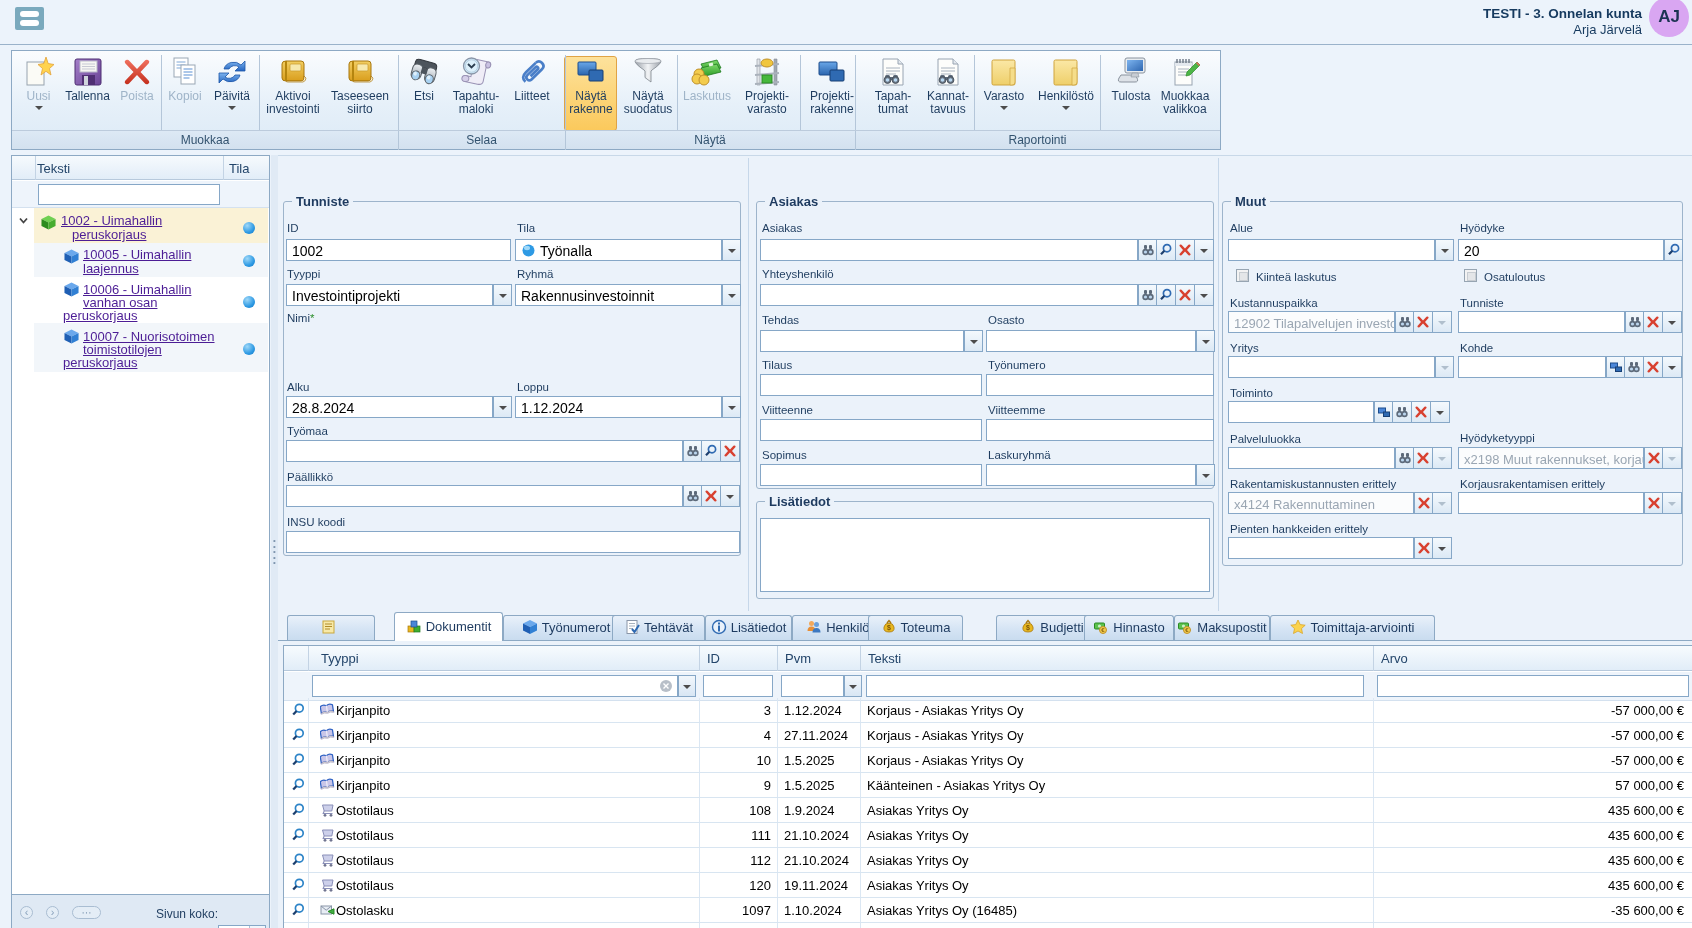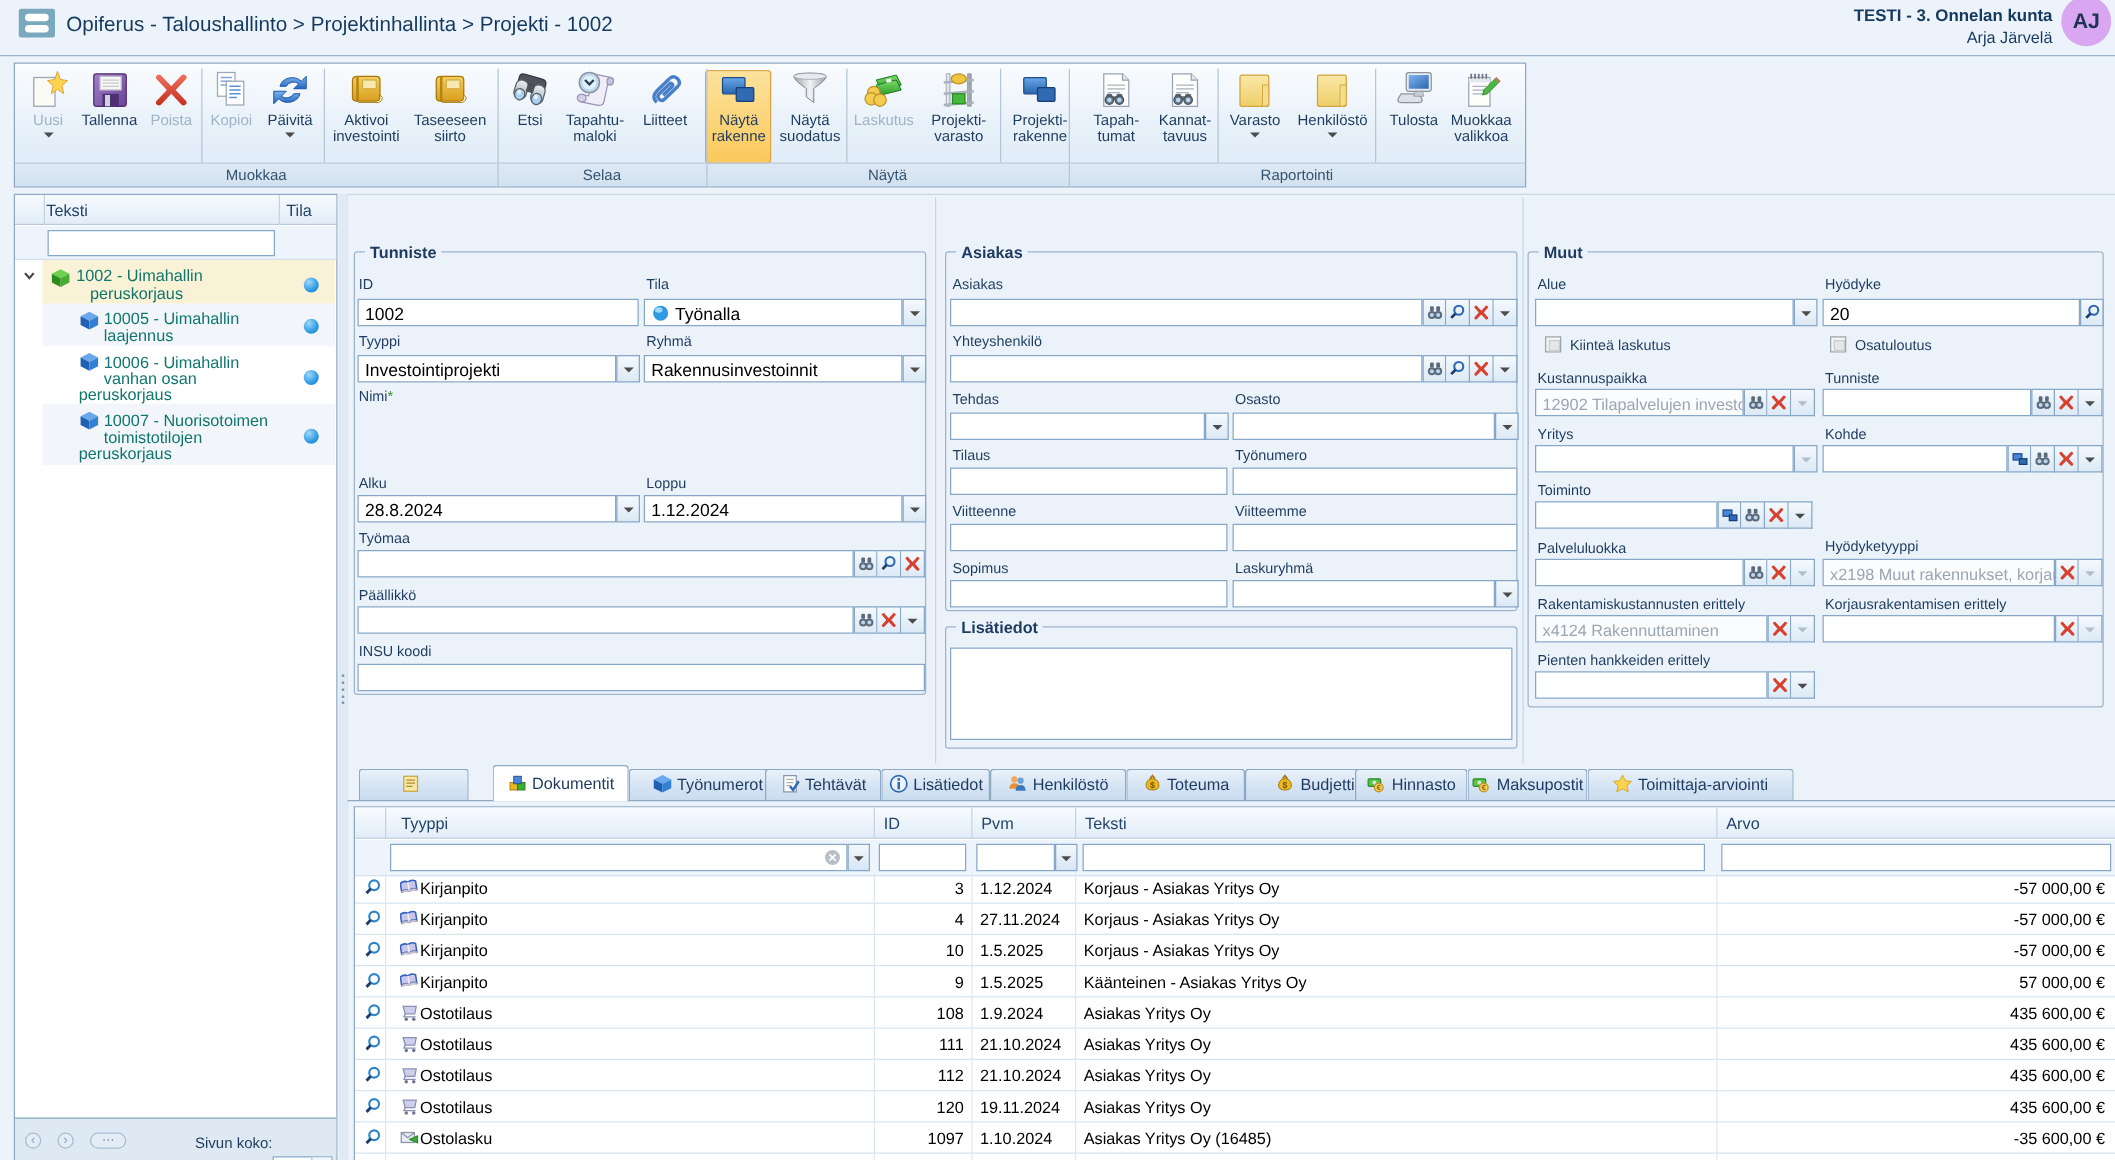--- a/index.html
+++ b/index.html
@@ -32,21 +32,21 @@
 
 
 #lpanel { position:absolute; left:11px; top:155px; width:259px; height:773px; border:1px solid #8da9c4; background:#fff; }
 #lphead { position:absolute; left:0; top:0; width:257px; height:24px; background:linear-gradient(#f6fafd,#e2edf8); border-bottom:1px solid #b7c9dc; }
 #lphead .c1 { position:absolute; left:23px; top:0; width:1px; height:24px; background:#c3d3e4; }
 #lphead .c2 { position:absolute; left:211px; top:0; width:1px; height:24px; background:#c3d3e4; }
 #lphead span { position:absolute; top:5px; font-size:13px; color:#23456a; }
 #lpfilter { position:absolute; left:0; top:25px; width:257px; height:27px; background:#eef4fb; border-bottom:1px solid #d4e1ef; }
 #lpfilter .fi { position:absolute; left:26px; top:3px; width:182px; height:21px; background:#fff; border:1px solid #86a7c7; }
 .trow { position:absolute; left:0; width:257px; font-size:13px; }
-.trow a { color:#0f766e; }
+.trow a { color:#4c1d95; text-decoration:underline; }
 .tdot { position:absolute; left:240px; width:12px; height:12px; border-radius:50%; background:radial-gradient(circle at 35% 30%, #9fd8f8, #2e9ae4 60%, #1377c4); }
 .cube { display:inline-block; width:15px; height:15px; vertical-align:-3px; margin-right:4px; }
 #pgbar { position:absolute; left:0; top:738px; width:257px; height:34px; background:#dfe9f4; border-top:1px solid #8da9c4; }
 .pgc { position:absolute; top:11px; width:13px; height:13px; border:1px solid #a9bdd2; border-radius:50%; color:#8aa3bd; font-size:11px; text-align:center; line-height:11px; background:#e4edf6; }
 #pgpill { position:absolute; left:60px; top:11px; width:29px; height:13px; border:1px solid #a9bdd2; border-radius:8px; color:#7e97b1; font-size:10px; text-align:center; line-height:12px; background:#e4edf6; }
 #sivun { position:absolute; left:144px; top:12px; font-size:12px; color:#1e3c5f; }
 #pgsel { position:absolute; left:206px; top:6px; width:48px; height:22px; background:#fff; border:1px solid #86a7c7; font-size:13px;margin-top:24px; }
 #pgsel span { position:absolute; left:5px; top:3px; }
 #pgsel .arr { position:absolute; right:0; top:0; width:16px; height:20px; background:linear-gradient(#f2f7fc,#d8e6f4); border-left:1px solid #a9bfd6; }
 #pgsel .arr:after { content:""; position:absolute; left:4px; top:8px; border-left:4px solid transparent; border-right:4px solid transparent; border-top:4px solid #4c4c4c; }
@@ -98,21 +98,20 @@
 .grow .pv { position:absolute; left:500px; top:5px; }
 .grow .tx { position:absolute; left:583px; top:5px; }
 .grow .ar { position:absolute; right:8px; top:5px; text-align:right; }
 .gcols .gb { top:52px; height:231px; background:#dbe7f3; }
 .grow .id { width:72px; left:415px; }
 </style>
 </head>
 <body>
 <div id="hdr">
   <div id="logo"></div>
-  <div id="crumb">Opiferus - Taloushallinto &gt; Projektinhallinta &gt; Projekti - 1002</div>
   <div id="hdr-right"><b>TESTI - 3. Onnelan kunta</b><div>Arja Järvelä</div></div>
   <div id="avatar">AJ</div>
 </div>
 
 <div id="tbar">
   <div id="hilite"></div>
   <div class="tsep" style="left:149px"></div>
   <div class="tsep" style="left:247px"></div>
   <div class="gsep" style="left:386px"></div>
   <div class="gsep" style="left:553px"></div>
@@ -817,21 +816,21 @@
           <circle cx="8" cy="8" r="6.5" fill="#eaf2fb" stroke="#2f6ab2" stroke-width="1.4"></circle>
           <rect x="7" y="6.5" width="2" height="6" fill="#2f6ab2"></rect>
           <rect x="7" y="3.5" width="2" height="2" fill="#2f6ab2"></rect>
         </svg></span>Lisätiedot</div>
   <div class="tab" style="left:514px;width:109px"><span class="ti"><svg width="16" height="16" viewBox="0 0 16 16">
           <circle cx="5.5" cy="4.5" r="2.5" fill="#f2a85c"></circle>
           <path d="M1.5 12 Q1.5 7.5 5.5 7.5 Q9.5 7.5 9.5 12 Z" fill="#e88f35"></path>
           <circle cx="10.5" cy="5.5" r="2.5" fill="#6aa0dc"></circle>
           <path d="M6.5 13.5 Q6.5 9 10.5 9 Q14.5 9 14.5 13.5 Z" fill="#3c78c0"></path>
         </svg></span>Henkilöstö</div>
-  <div class="tab" style="left:623px;width:95px"><span class="ti"><svg width="16" height="16" viewBox="0 0 16 16">
+  <div class="tab" style="left:590px;width:95px"><span class="ti"><svg width="16" height="16" viewBox="0 0 16 16">
           <path d="M8 4 Q4 4 3 8 Q2 13 8 13 Q14 13 13 8 Q12 4 8 4 Z" fill="#e8b820" stroke="#a8770e" stroke-width="0.8"></path>
           <path d="M6 4 L8 1.5 L10 4" fill="none" stroke="#a8770e" stroke-width="1.4"></path>
           <text x="8" y="11" font-size="7" text-anchor="middle" fill="#7a5508" font-weight="bold">$</text>
         </svg></span>Toteuma</div>
   <div class="tab" style="left:718px;width:112px"><span class="ti"><svg width="16" height="16" viewBox="0 0 16 16">
           <path d="M8 4 Q4 4 3 8 Q2 13 8 13 Q14 13 13 8 Q12 4 8 4 Z" fill="#e8b820" stroke="#a8770e" stroke-width="0.8"></path>
           <path d="M6 4 L8 1.5 L10 4" fill="none" stroke="#a8770e" stroke-width="1.4"></path>
           <text x="8" y="11" font-size="7" text-anchor="middle" fill="#7a5508" font-weight="bold">$</text>
         </svg></span>Budjetti</div>
   <div class="tab" style="left:806px;width:90px"><span class="ti"><svg width="16" height="16" viewBox="0 0 16 16">

